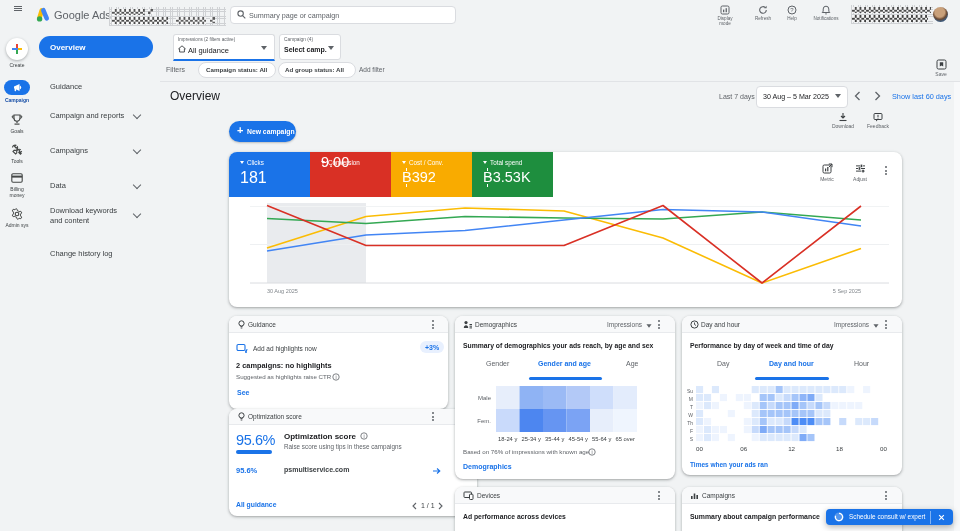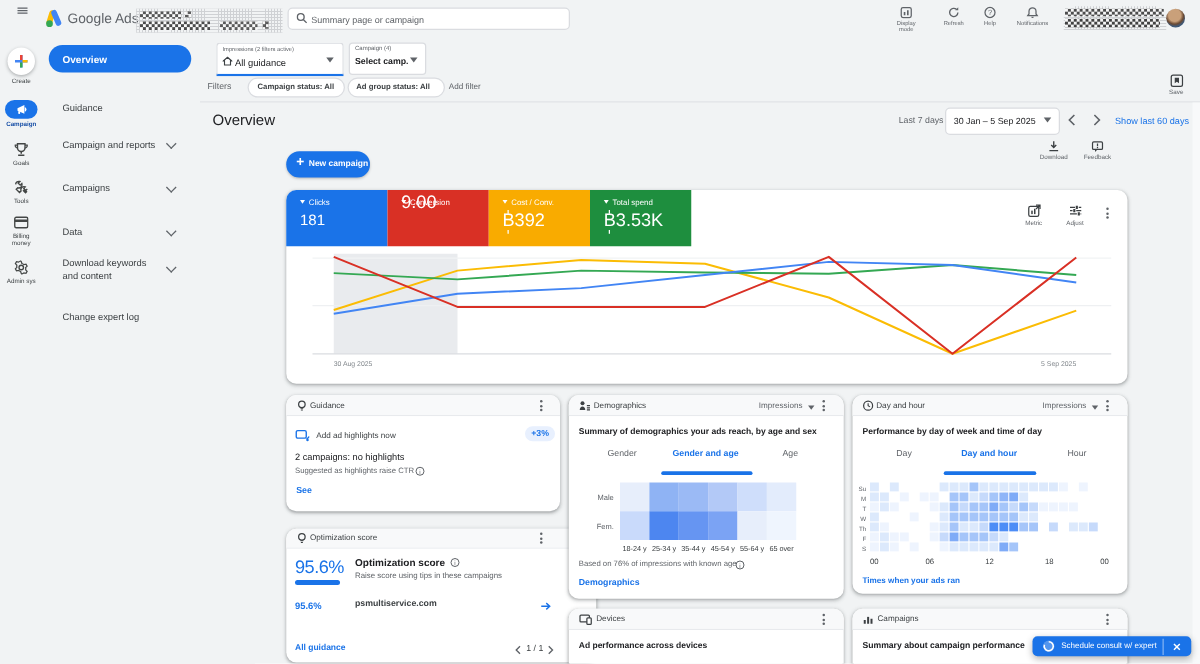--- a/index.html
+++ b/index.html
@@ -121,21 +121,21 @@
 <div class="abs" style="left:50px;top:43px;font-size:8px;color:#fff;font-weight:bold">Overview</div>
 <div class="abs" style="left:50px;top:82px;font-size:7.5px;color:#3c4043">Guidance</div>
 <div class="abs" style="left:50px;top:111px;font-size:7.5px;color:#3c4043">Campaign and reports</div>
 <span class="chev abs" style="left:134px;top:112px"></span>
 <div class="abs" style="left:50px;top:146px;font-size:7.5px;color:#3c4043">Campaigns</div>
 <span class="chev abs" style="left:134px;top:147px"></span>
 <div class="abs" style="left:50px;top:181px;font-size:7.5px;color:#3c4043">Data</div>
 <span class="chev abs" style="left:134px;top:182px"></span>
 <div class="abs" style="left:50px;top:206px;font-size:7.5px;color:#3c4043;width:80px;line-height:10px">Download keywords and content</div>
 <span class="chev abs" style="left:134px;top:211px"></span>
-<div class="abs" style="left:50px;top:249px;font-size:7.5px;color:#3c4043">Change expert log</div>
+<div class="abs" style="left:50px;top:249px;font-size:7.5px;color:#3c4043">Change history log</div>
 
 <div class="abs" style="left:173px;top:34px;width:100px;height:24px;background:#fff;border:1px solid #dadce0;border-bottom:2.5px solid #1a73e8;border-radius:3px 3px 0 0"></div>
 <div class="abs gray" style="left:178px;top:37px;font-size:4.6px">Impressions (2 filters active)</div>
 <svg class="abs" style="left:178px;top:45px" width="8" height="8" viewBox="0 0 8 8">
       <path d="M4 .8 7.4 3.8 H6.4 V7 H1.6 V3.8 H.6z" fill="none" stroke="#3c4043" stroke-width=".9"></path>
     </svg>
 <div class="abs dk" style="left:188px;top:45.5px;font-size:7.5px">All guidance</div>
 <span class="caret abs" style="left:261px;top:46px"></span>
 <div class="abs" style="left:279px;top:34px;width:60px;height:24px;background:#fff;border:1px solid #dadce0;border-radius:3px"></div>
 <div class="abs gray" style="left:284px;top:37px;font-size:4.8px">Campaign (4)</div>
@@ -152,21 +152,21 @@
 
 <svg class="abs" style="left:936px;top:59px" width="11" height="11" viewBox="0 0 11 11">
       <rect x="1" y="1" width="9" height="9" rx="1.5" fill="none" stroke="#3c4043" stroke-width="1"></rect>
       <path d="M3.8 3.2h3.4v4.4L5.5 6.4 3.8 7.6z" fill="#3c4043"></path>
     </svg>
 <div class="abs gray" style="left:926px;top:71px;width:30px;font-size:5px;text-align:center">Save</div>
 
 <div class="abs dk" style="left:170px;top:89px;font-size:12px">Overview</div>
 <div class="abs gray" style="left:719px;top:93px;font-size:7px">Last 7 days</div>
 <div class="abs" style="left:756px;top:86px;width:90px;height:20px;background:#fff;border:1px solid #dadce0;border-radius:4px"></div>
-<div class="abs dk" style="left:763px;top:92.5px;font-size:7.1px">30 Jan – 5 Sep 2025</div>
+<div class="abs dk" style="left:763px;top:92.5px;font-size:7.1px">30 Aug – 5 Mar 2025</div>
 <span class="caret abs" style="left:835px;top:94px"></span>
 <svg class="abs" style="left:853px;top:91px" width="9" height="10" viewBox="0 0 9 10">
       <path d="M6.5 1 2.5 5l4 4" fill="none" stroke="#5f6368" stroke-width="1.3"></path>
     </svg>
 <svg class="abs" style="left:873px;top:91px" width="9" height="10" viewBox="0 0 9 10">
       <path d="M2.5 1l4 4-4 4" fill="none" stroke="#5f6368" stroke-width="1.3"></path>
     </svg>
 <div class="abs blue" style="left:892px;top:92px;font-size:7.3px">Show last 60 days</div>
 
 <svg class="abs" style="left:838px;top:112px" width="10" height="10" viewBox="0 0 10 10">
@@ -185,21 +185,21 @@
 <div class="abs" style="left:229px;top:121px;width:67px;height:21px;border-radius:11px;background:#1a73e8;box-shadow:0 1px 2px rgba(60,64,67,.3)"></div>
 <div class="abs" style="left:237px;top:124px;font-size:11px;color:#fff;font-weight:bold">+</div>
 <div class="abs" style="left:247px;top:127.5px;font-size:6.8px;color:#fff;font-weight:bold">New campaign</div>
 
 <div class="card" style="left:229px;top:152px;width:673px;height:155px"></div>
 <div class="abs" style="left:229px;top:152px;width:81px;height:45px;background:#1a73e8;border-radius:8px 0 0 0"></div>
 <div class="abs" style="left:310px;top:152px;width:81px;height:45px;background:#d93025"></div>
 <div class="abs" style="left:391px;top:152px;width:81px;height:45px;background:#f9ab00"></div>
 <div class="abs" style="left:472px;top:152px;width:81px;height:45px;background:#1e8e3e"></div>
 <div class="abs" style="left:240px;top:159px;font-size:6.3px;color:#fff"><span class="caretw" style="margin-right:3px;vertical-align:1px"></span>Clicks</div>
-<div class="abs" style="left:240px;top:169px;font-size:12px;color:#fff">181</div>
+<div class="abs" style="left:240px;top:169px;font-size:16px;color:#fff">181</div>
 <div class="abs" style="left:321px;top:159px;font-size:6.3px;color:#fff"><span class="caretw" style="margin-right:3px;vertical-align:1px"></span>Conversion</div>
 <div class="abs" style="left:321px;top:154px;font-size:14.5px;color:#fff">9.00</div>
 <div class="abs" style="left:402px;top:159px;font-size:6.3px;color:#fff"><span class="caretw" style="margin-right:3px;vertical-align:1px"></span>Cost / Conv.</div>
 <div class="abs" style="left:402px;top:169px;font-size:14.5px;color:#fff">B392</div>
 <div class="abs" style="left:406px;top:168px;width:1px;height:3px;background:#fff"></div>
 <div class="abs" style="left:406px;top:184px;width:1px;height:3px;background:#fff"></div>
 <div class="abs" style="left:483px;top:159px;font-size:6.3px;color:#fff"><span class="caretw" style="margin-right:3px;vertical-align:1px"></span>Total spend</div>
 <div class="abs" style="left:483px;top:169px;font-size:14.5px;color:#fff">B3.53K</div>
 <div class="abs" style="left:487px;top:168px;width:1px;height:3px;background:#fff"></div>
 <div class="abs" style="left:487px;top:184px;width:1px;height:3px;background:#fff"></div>
@@ -248,30 +248,30 @@
         <i></i>
       </div>
  <svg class="abs" style="left:7px;top:26px" width="12" height="12" viewBox="0 0 12 12">
         <rect x="1" y="2.5" width="8" height="6" rx="1.2" fill="none" stroke="#1a73e8" stroke-width="1.1"></rect>
         <path d="M9.2 9.2 a3.2 3.2 0 0 0 2-2" fill="none" stroke="#1a73e8" stroke-width="1.1"></path>
         <circle cx="10" cy="10" r="1" fill="#1a73e8"></circle>
       </svg>
  <div class="abs" style="left:24px;top:29px;font-size:6.5px;color:#3c4043">Add ad highlights now</div>
  <div class="abs" style="left:191px;top:25px;width:24px;height:12px;border-radius:7px;background:#e8f0fe"></div>
  <div class="abs" style="left:196px;top:28px;font-size:7px;color:#1a73e8;font-weight:bold">+3%</div>
- <div class="abs dk" style="left:7px;top:45px;font-size:7.4px;font-weight:normal">2 campaigns: no highlights</div>
+ <div class="abs dk" style="left:7px;top:45px;font-size:7.4px;font-weight:bold">2 campaigns: no highlights</div>
  <div class="abs gray" style="left:7px;top:57px;font-size:6.2px">Suggested as highlights raise CTR</div>
  <svg class="abs" style="left:103px;top:56.5px" width="8" height="8" viewBox="0 0 8 8">
         <circle cx="4" cy="4" r="3.2" fill="none" stroke="#5f6368" stroke-width=".8"></circle>
         <text x="4" y="6" font-size="5" fill="#5f6368" text-anchor="middle" font-family="Liberation Sans">i</text>
       </svg>
  <div class="abs blue" style="left:8px;top:73px;font-size:7px;font-weight:bold">See</div>
 </div>
 
-<div class="card" style="left:229px;top:423px;width:248px;height:107px">
+<div class="card" style="left:229px;top:409px;width:248px;height:107px">
  <div class="chdr" style="height:15px"></div>
  <svg class="abs" style="left:8px;top:3px" width="9" height="9" viewBox="0 0 9 9">
         <circle cx="4.5" cy="3.4" r="2.6" fill="none" stroke="#3c4043" stroke-width="1"></circle>
         <path d="M3.4 6.6h2.2M3.7 8h1.6" stroke="#3c4043" stroke-width=".9"></path>
       </svg>
  <div class="abs" style="left:19px;top:4px;font-size:6.5px;color:#3c4043">Optimization score</div>
  <div class="dots abs" style="left:203px;top:3px">
         <i></i>
         <i></i>
         <i></i>

